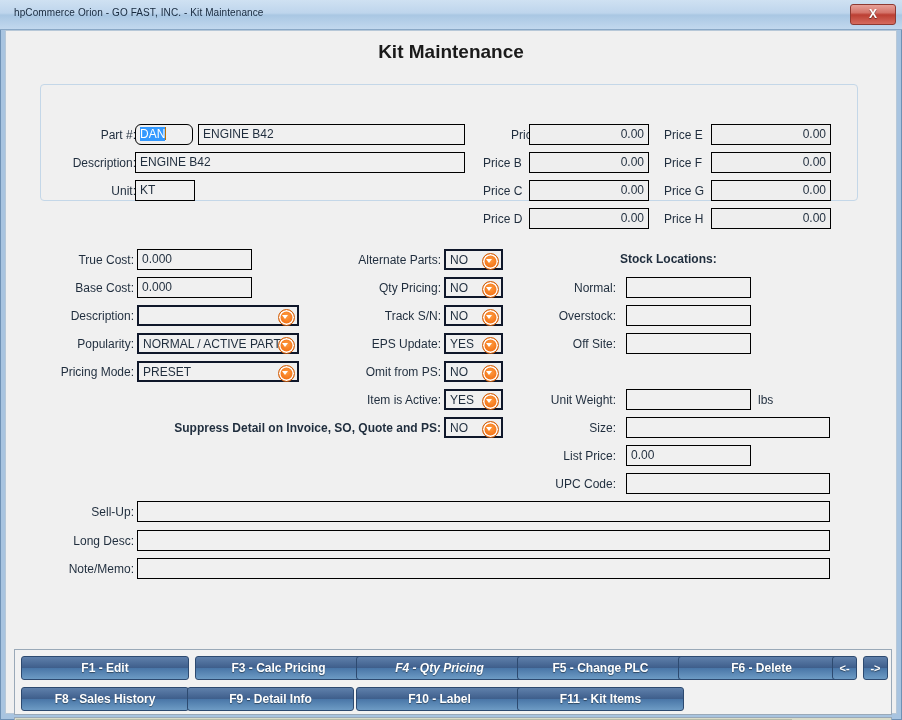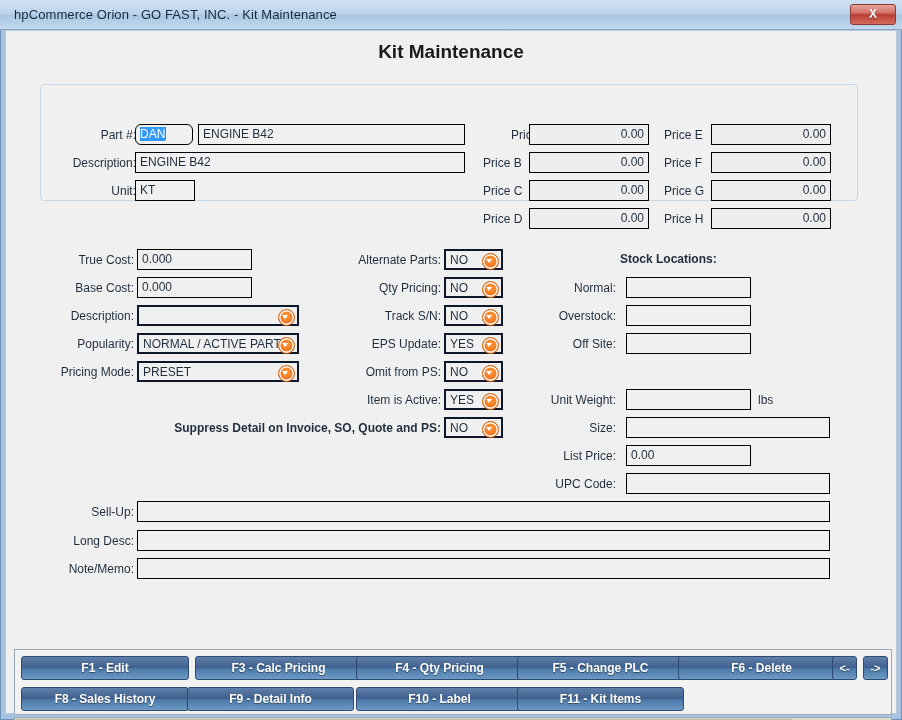--- a/index.html
+++ b/index.html
@@ -46,21 +46,21 @@
     width: 902px;
     height: 30px;
     box-sizing: border-box;
     background: linear-gradient(to bottom, #cfe1f2 0%, #bed5ec 45%, #a9c7e3 52%, #c2d8ee 100%);
     border-bottom: 1px solid #8aa8c6;
   }
   .title-text {
     position: absolute;
     left: 14px;
     top: 7px;
-    font-size: 13px;
+    font-size: 10px;
     color: #17293d;
     white-space: nowrap;
     letter-spacing: 0.1px;
   }
   .close-btn {
     position: absolute;
     right: 6px;
     top: 4px;
     width: 46px;
     height: 21px;
@@ -388,21 +388,21 @@
 
     <div class="lbl r" style="left:40px; top:503px; width:88px;">Long Desc:</div>
     <div class="fld" style="left:131px; top:499px; width:693px;"></div>
 
     <div class="lbl r" style="left:40px; top:531px; width:88px;">Note/Memo:</div>
     <div class="fld" style="left:131px; top:527px; width:693px;"></div>
 
     <div class="btnbar">
       <div class="fbtn" style="left:6px;  top:6px;  width:168px;">F1 - Edit</div>
       <div class="fbtn" style="left:180px;top:6px;  width:167px;">F3 - Calc Pricing</div>
-      <div class="fbtn" style="left:341px;top:6px;  width:167px;">F4 - Qty Pricing</div>
+      <div class="fbtn" style="left:341px;top:6px;  width:167px;font-style:italic;">F4 - Qty Pricing</div>
       <div class="fbtn" style="left:502px;top:6px;  width:167px;">F5 - Change PLC</div>
       <div class="fbtn" style="left:663px;top:6px;  width:167px;">F6 - Delete</div>
       <div class="fbtn small" style="left:817px;top:6px; width:25px;">&lt;-</div>
       <div class="fbtn small" style="left:848px;top:6px; width:25px;">-&gt;</div>
 
       <div class="fbtn" style="left:6px;  top:37px; width:168px;">F8 - Sales History</div>
       <div class="fbtn" style="left:172px;top:37px; width:167px;">F9 - Detail Info</div>
       <div class="fbtn" style="left:341px;top:37px; width:167px;">F10 - Label</div>
       <div class="fbtn" style="left:502px;top:37px; width:167px;">F11 - Kit Items</div>
     </div>

